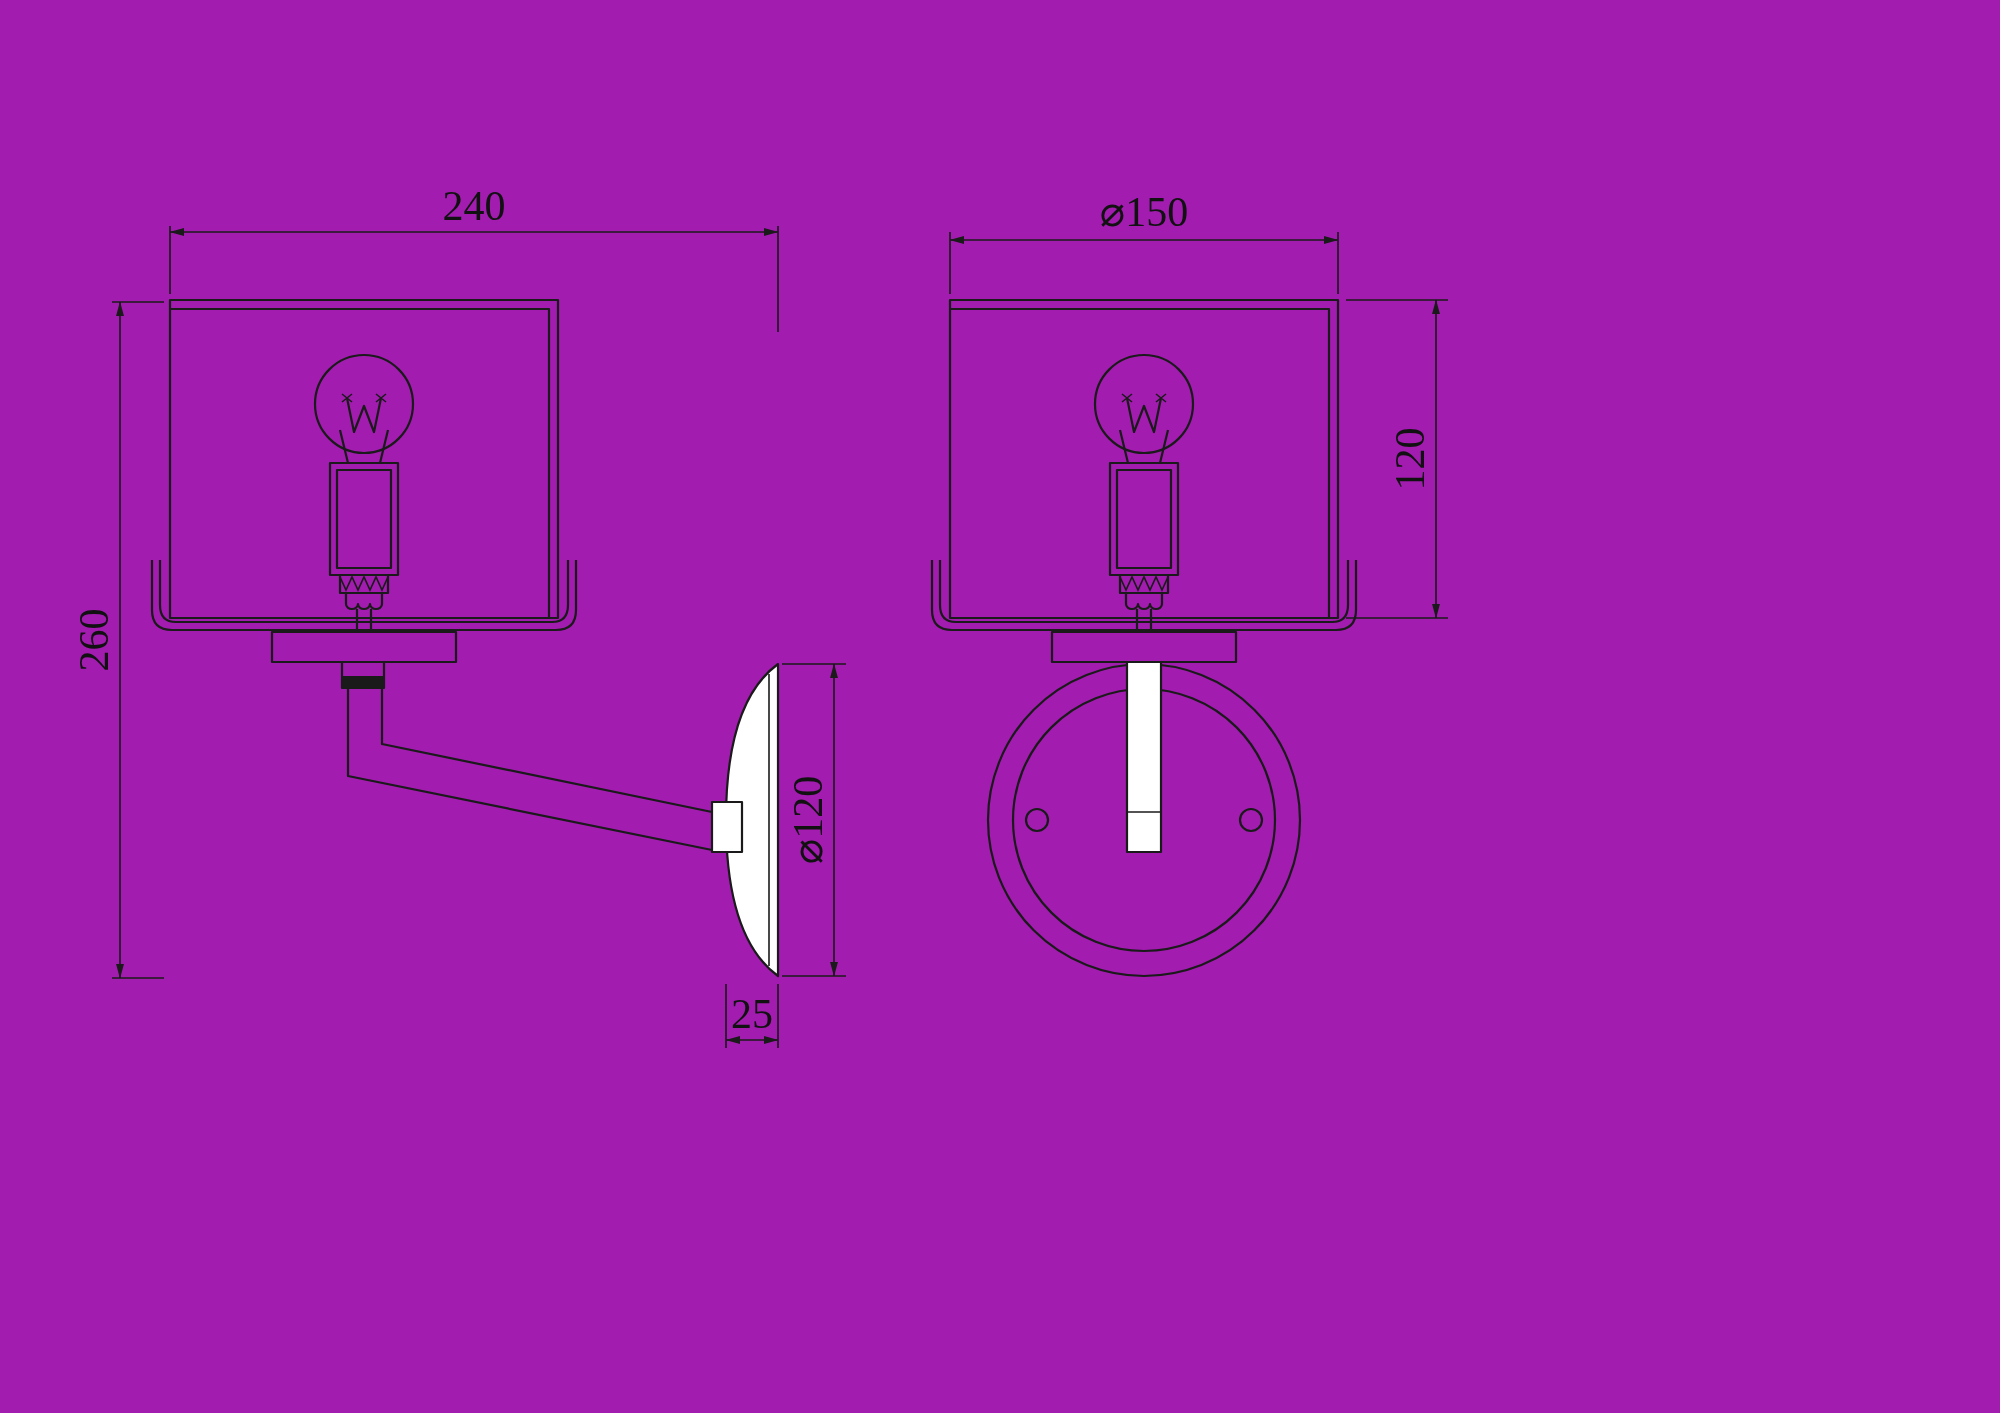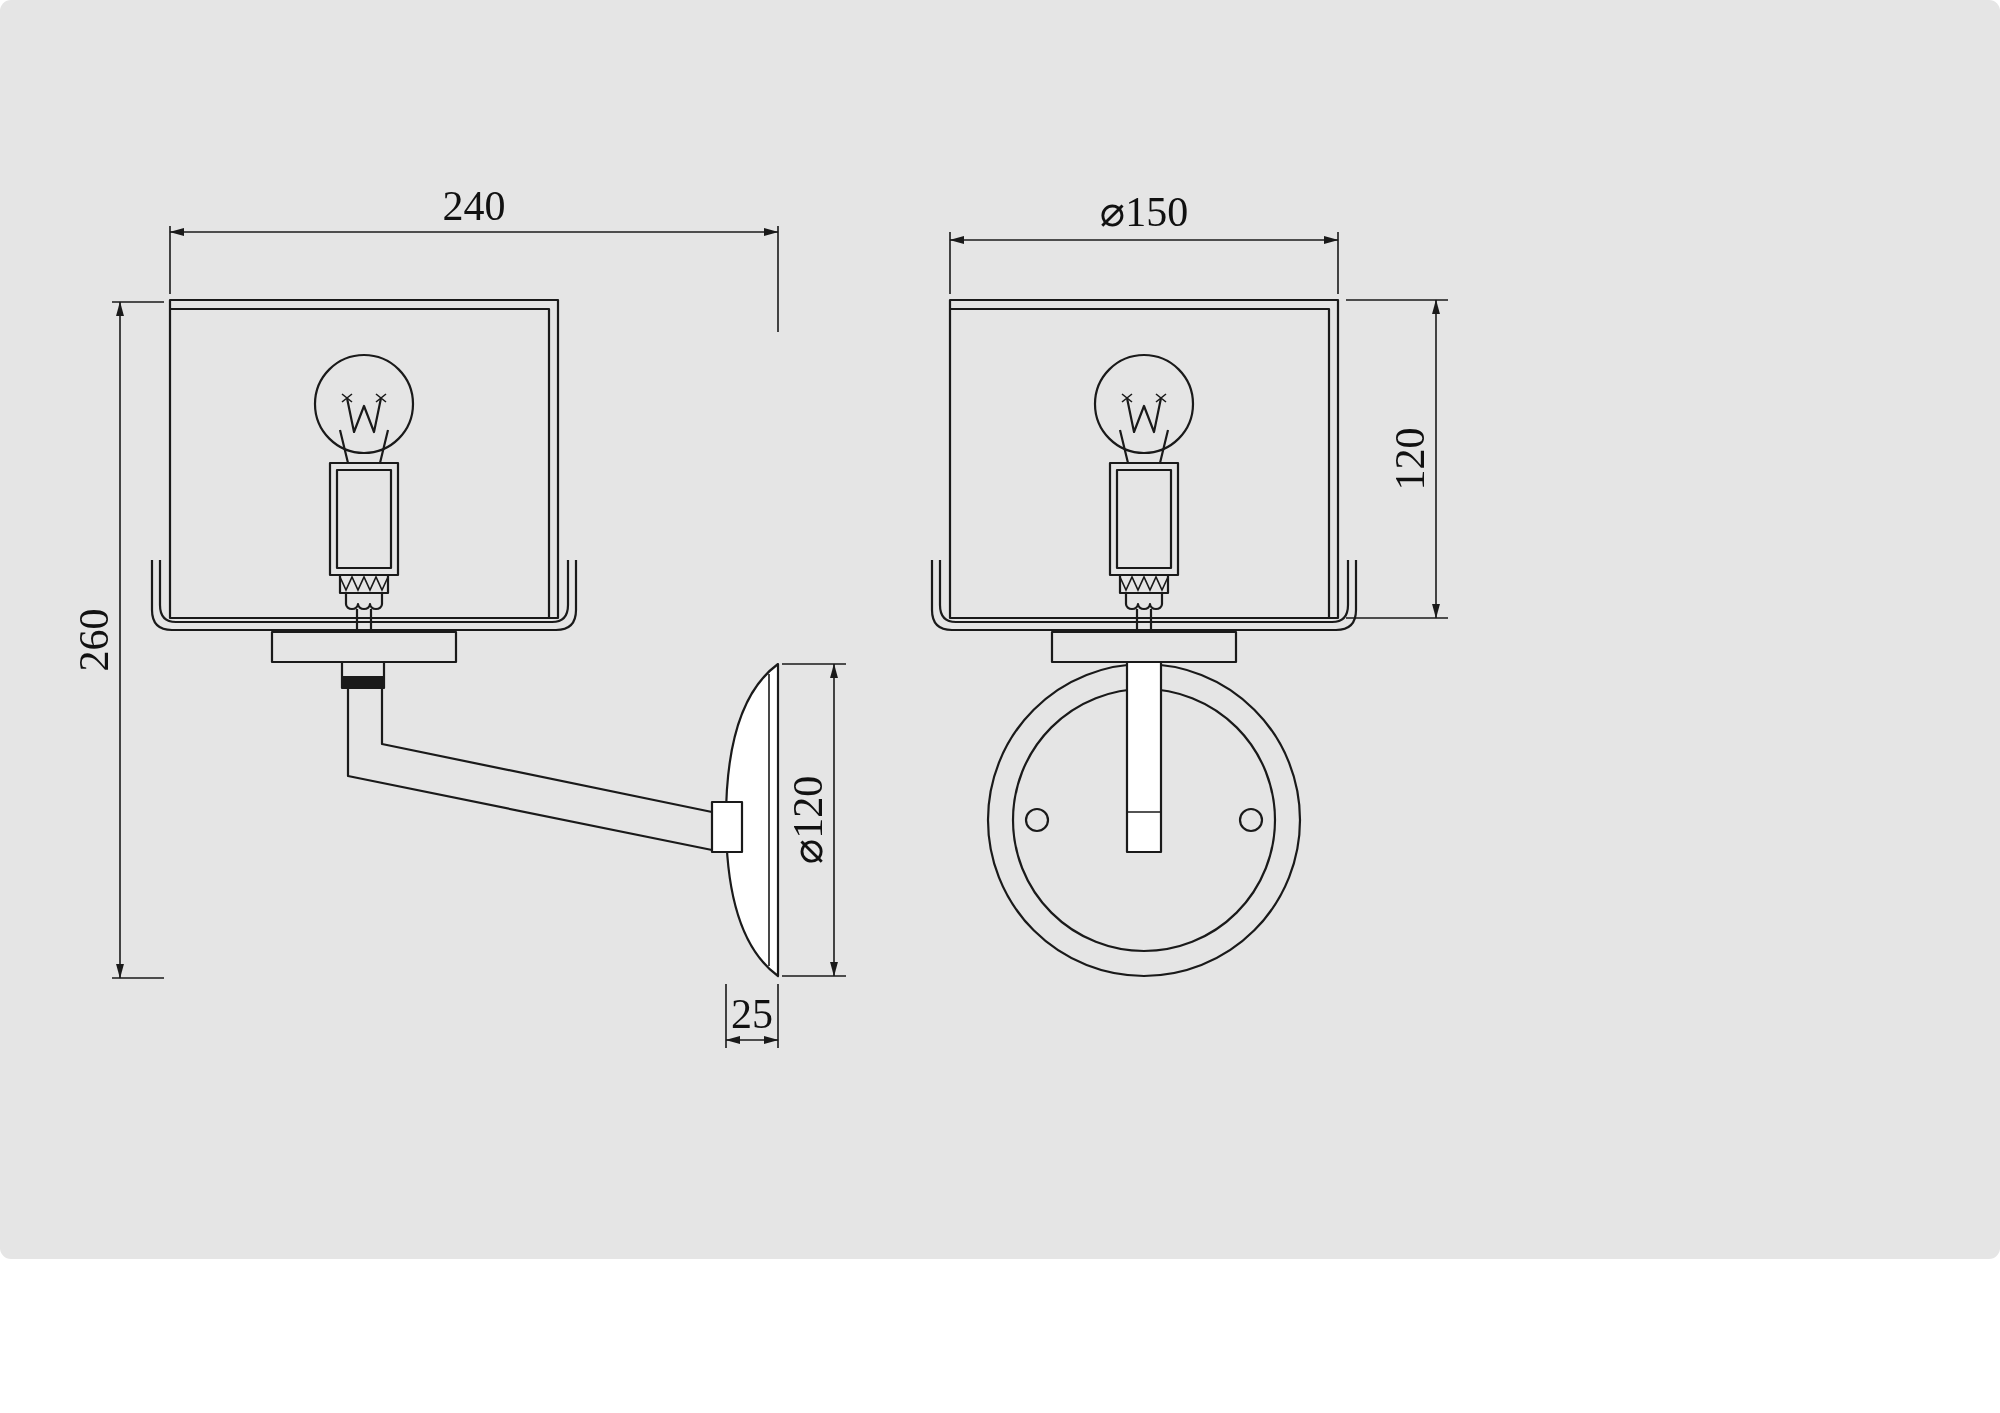--- a/index.html
+++ b/index.html
@@ -2,24 +2,23 @@
 <html><head>
 <meta charset="utf-8">
 <style>
   html, body {
     margin: 0;
     padding: 0;
     background: #ffffff;
   }
   .stage {
     width: 2000px;
-    height: 1259px;
-    background: #e5e5e5;
+    height: 1413px;
+    background: #a21caf;
     position: relative;
-    border-radius: 11px;
   }
   svg {
     display: block;
     font-family: "Liberation Serif", "DejaVu Serif", serif;
   }
   .geo {
     fill: none;
     stroke: #1a1a1a;
     stroke-width: 2.2;
     stroke-linejoin: round;

